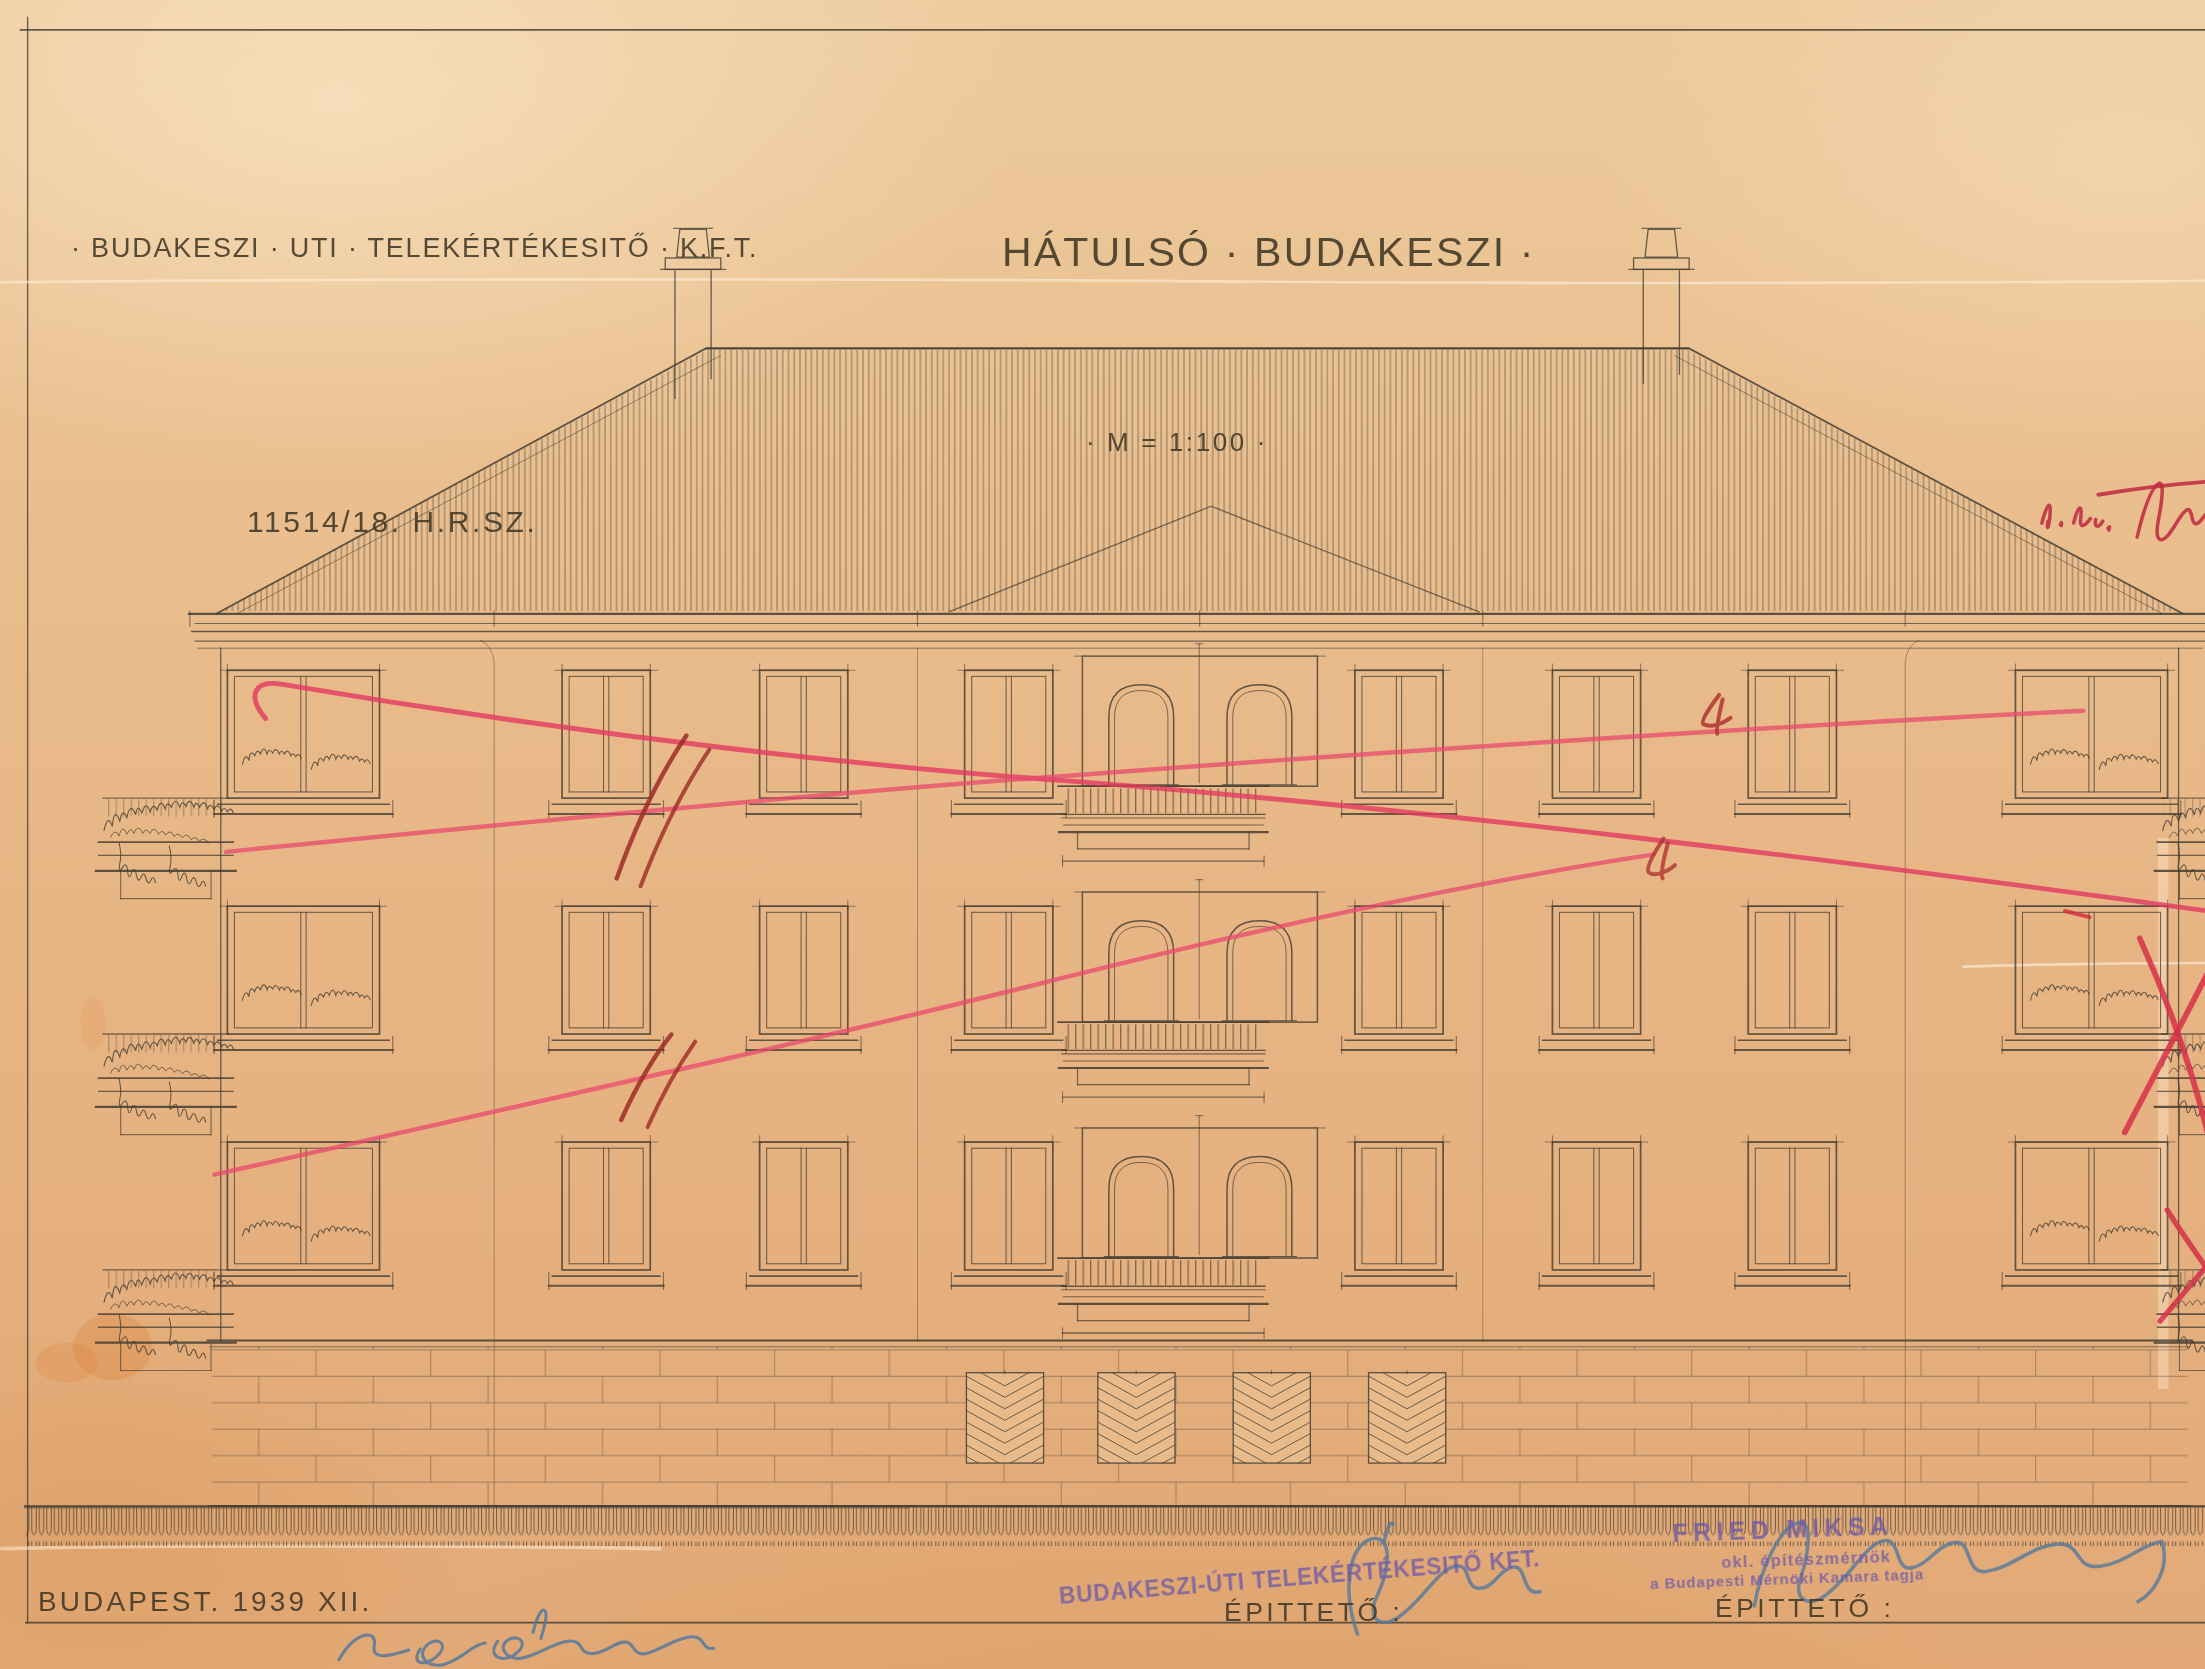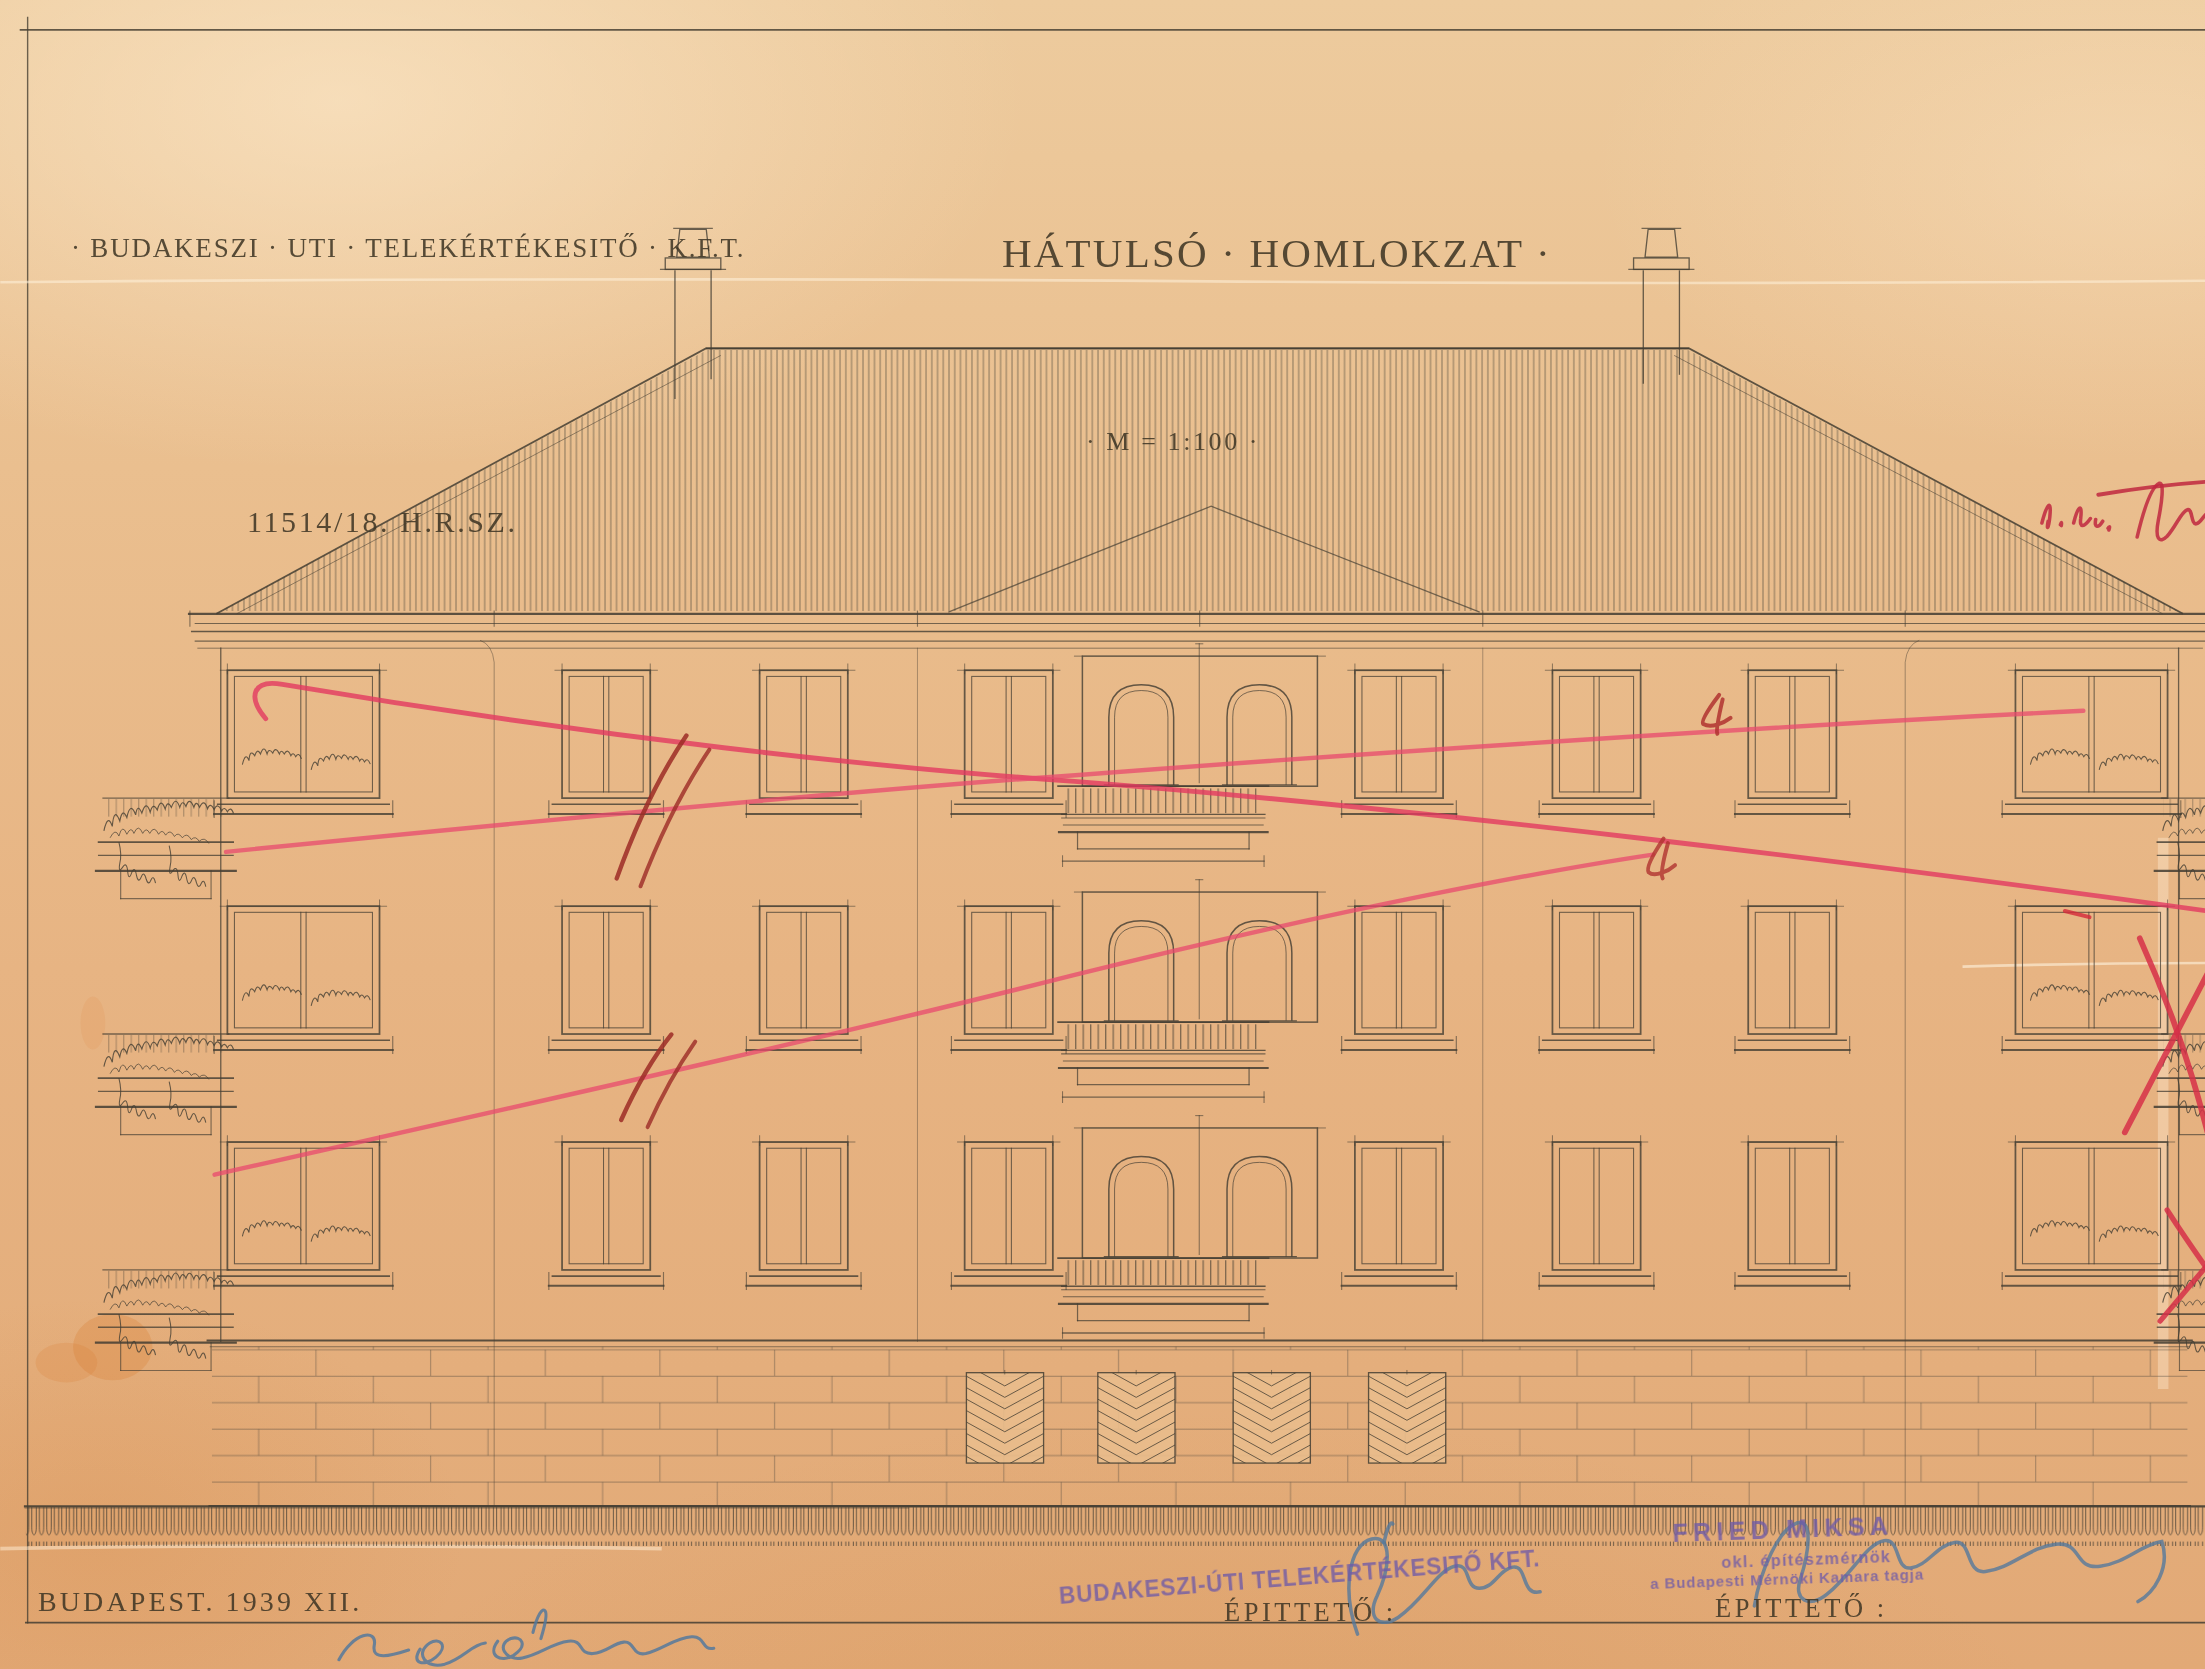--- a/index.html
+++ b/index.html
@@ -9,21 +9,21 @@
       radial-gradient(ellipse 1147px 617px at 14% 6%, rgba(255,238,210,.55), transparent 60%),
       radial-gradient(ellipse 970px 529px at 88% 10%, rgba(252,230,198,.40), transparent 55%),
       radial-gradient(ellipse 1411px 706px at 50% 112%, rgba(208,140,72,.30), transparent 65%),
       radial-gradient(ellipse 617px 397px at 4% 92%, rgba(210,130,60,.22), transparent 60%),
       linear-gradient(180deg,#edcb9e 0%,#eabf8f 28%,#e7b483 58%,#e4ae7c 82%,#e2a976 100%);
     font-family:"DejaVu Sans Mono", monospace;
   }
   .abs{position:absolute;}
   .hand{
     color:rgba(64,55,38,.88);
-    font-family:Liberation Serif, serif;
+    font-family:Liberation Sans, sans-serif;
     white-space:nowrap;
     transform-origin:left top;
     text-align:right;
   }
   .stamp{
     color:rgba(110,90,168,.78);
     font-family:"Liberation Sans","DejaVu Sans",sans-serif;
     font-weight:bold;
     white-space:nowrap;
     transform-origin:left top;
@@ -668,21 +668,21 @@
       </g>
       <g>
         <path d="M3978,3642 C3992,3558 4034,3468 4074,3454 C4112,3442 4102,3520 4082,3582 C4066,3628 4102,3648 4142,3616 C4200,3570 4232,3500 4272,3494 C4310,3488 4296,3560 4332,3556 C4370,3552 4392,3504 4432,3498 C4472,3492 4456,3570 4502,3564 C4562,3556 4602,3508 4662,3502 C4722,3496 4702,3560 4762,3552 C4822,3544 4852,3504 4902,3496 C4922,3556 4884,3612 4848,3632" stroke-width="8" opacity=".8"></path>
       </g>
     </g>
   </svg>
 
   <div class="abs hand" style="left:71px;top:233px;font-size:27px;letter-spacing:1.8px;">· BUDAKESZI · UTI · TELEKÉRTÉKESITŐ · K.F.T.</div>
   <div class="abs hand" style="left:247px;top:505px;font-size:30px;letter-spacing:2.6px;">11514/18. H.R.SZ.</div>
 
-  <div class="abs hand" style="left:1002px;top:229px;font-size:41px;letter-spacing:2.2px;">HÁTULSÓ · HOMLOKZAT ·</div>
+  <div class="abs hand" style="left:1002px;top:229px;font-size:41px;letter-spacing:2.2px;">HÁTULSÓ · BUDAKESZI ·</div>
   <div class="abs hand" style="left:1086px;top:427px;font-size:26px;letter-spacing:2.6px;">· M = 1:100 ·</div>
 
   <div class="abs hand" style="left:38px;top:1586px;font-size:28px;letter-spacing:3.1px;">BUDAPEST. 1939 XII.</div>
   <div class="abs hand" style="left:1199px;top:1597px;font-size:26.5px;letter-spacing:3.5px;margin-left:25px;">ÉPITTETŐ :</div>
   <div class="abs hand" style="left:1715px;top:1593px;font-size:26.5px;letter-spacing:3.5px;">ÉPITTETŐ :</div>
 
   <div class="abs stamp" style="left:1058px;top:1582px;font-size:24px;letter-spacing:0.9px;transform:rotate(-4.5deg) scaleX(.94);">BUDAKESZI-ÚTI TELEKÉRTÉKESITŐ KFT.</div>
   <div class="abs stamp" style="left:1672px;top:1519px;font-size:25px;letter-spacing:5.3px;transform:rotate(-2deg);">FRIED  MIKSA</div>
   <div class="abs stamp" style="left:1721px;top:1553px;font-size:16.3px;letter-spacing:1.3px;transform:rotate(-2deg);">okl. építészmérnök</div>
   <div class="abs stamp" style="left:1650px;top:1575px;font-size:15px;letter-spacing:0.9px;transform:rotate(-2deg);">a Budapesti Mérnöki Kamara tagja</div>

